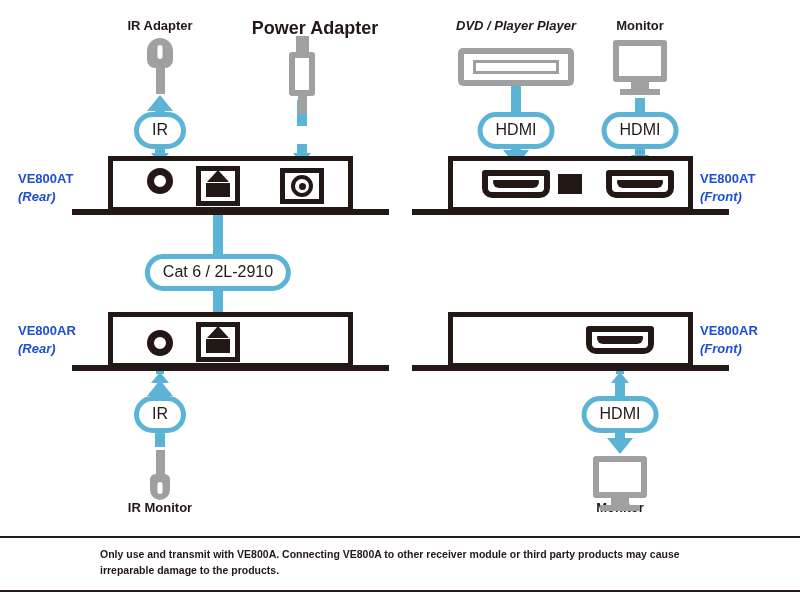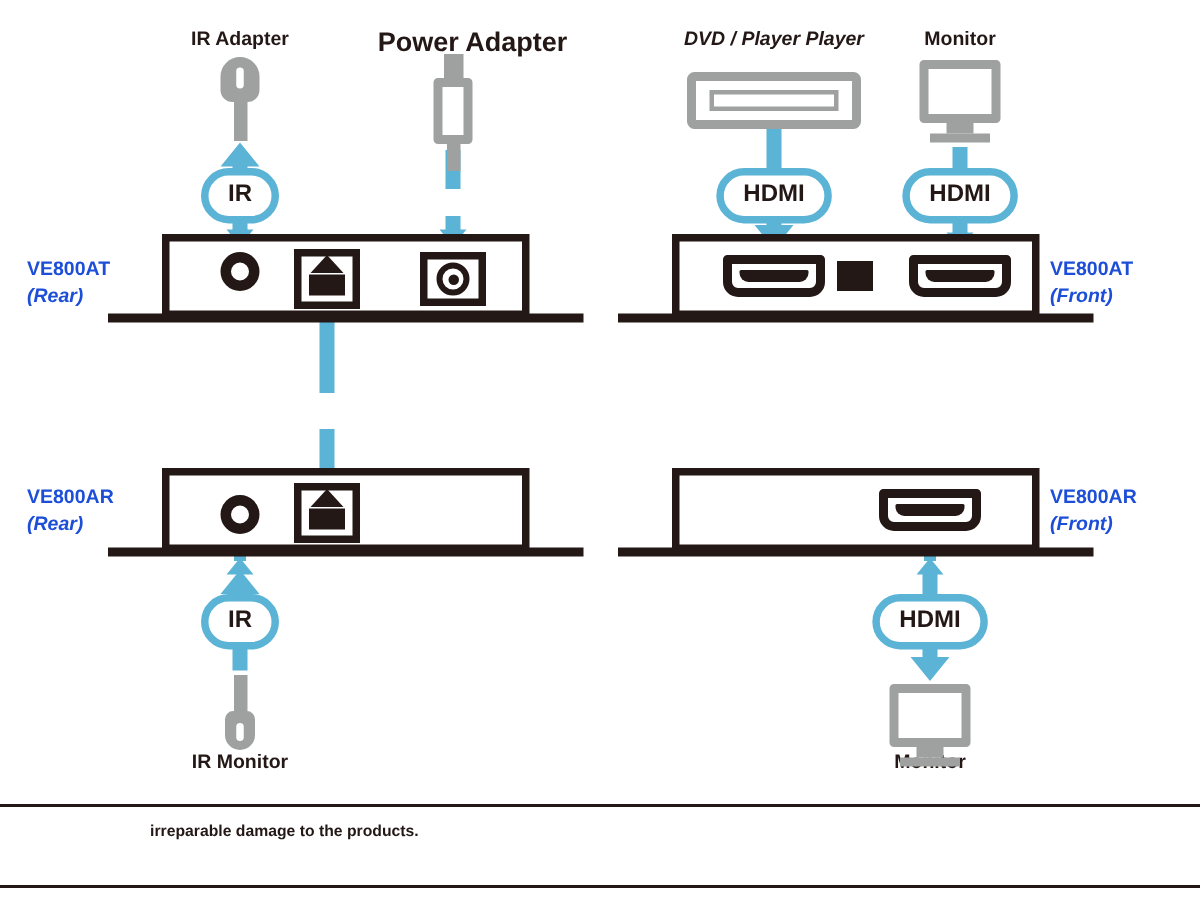--- a/index.html
+++ b/index.html
@@ -32,21 +32,21 @@
   .dev-label .sub { font-style: italic; font-weight: bold; }
 
   
   .badge {
     position: absolute;
     transform: translateX(-50%);
     background: #ffffff;
     border: 5px solid #5BB3D6;
     border-radius: 999px;
     color: #231815;
-    font-weight: bold;
+    font-weight: normal;
     font-size: 16px;
     line-height: 1;
     padding: 5px 13px 6px;
     z-index: 6;
   }
 
   
   .blue-seg {
     position: absolute;
     background: #5BB3D6;
@@ -388,20 +388,21 @@
   </div>
 
   <div class="chassis" style="left:448px; top:156px; width:245px; height:56px;"></div>
   <div class="base-line" style="left:412px; top:209px; width:317px;"></div>
 
   <div class="port-hdmi" style="left:516px; top:170px;"></div>
   <div class="port-small-block" style="left:570px; top:174px;"></div>
   <div class="port-hdmi" style="left:640px; top:170px;"></div>
 
   <div class="blue-seg" style="left:218px; top:206px; width:10px; height:56px;"></div>
+  <div class="badge" style="left:218px; top:254px;">Cat 6 / 2L-2910</div>
   <div class="blue-seg" style="left:218px; top:286px; width:10px; height:40px;"></div>
 
   <div class="dev-label" style="left:18px; top:322px;">
     <div>VE800AR</div>
     <div class="sub">(Rear)</div>
   </div>
 
   <div class="chassis" style="left:108px; top:312px; width:245px; height:56px;"></div>
   <div class="base-line" style="left:72px; top:365px; width:317px;"></div>
 
@@ -446,16 +447,17 @@
     <div class="neck"></div>
     <div class="foot"></div>
   </div>
 
   <div class="lbl lbl-center lbl-dark" style="left:620px; top:500px; font-size:13px;">Monitor</div>
 
   <div class="hr-rule" style="top:536px;"></div>
   <div class="hr-rule" style="top:590px;"></div>
 
   <div class="note">
+    <div>Only use and transmit with VE800A. Connecting VE800A to other receiver module or third party products may cause</div>
     <div>irreparable damage to the products.</div>
   </div>
 
 </div>
 
 </body></html>

